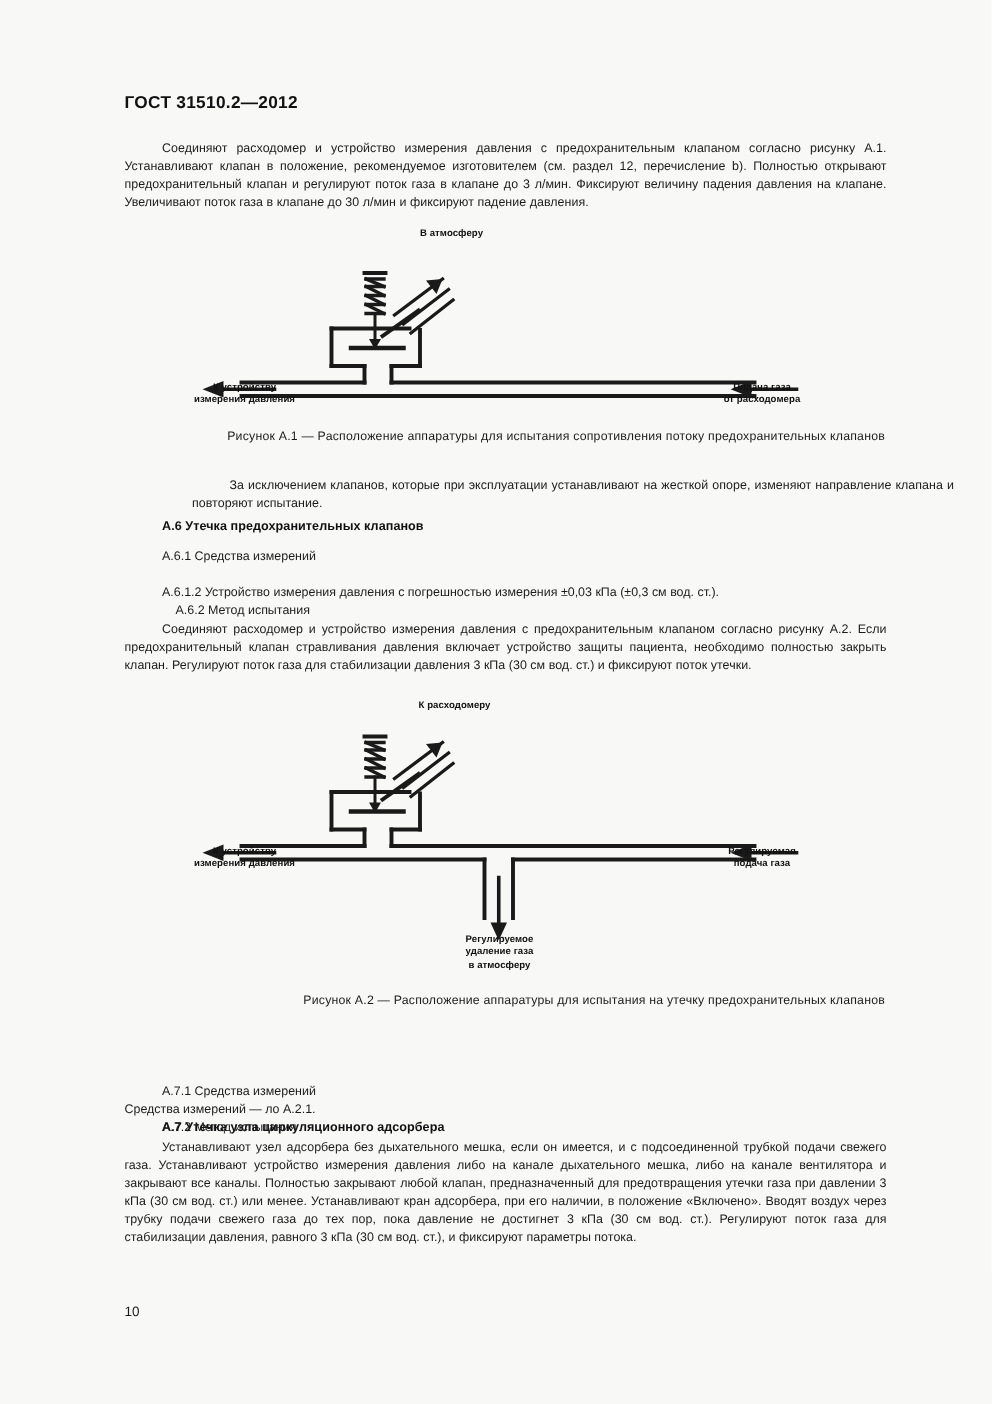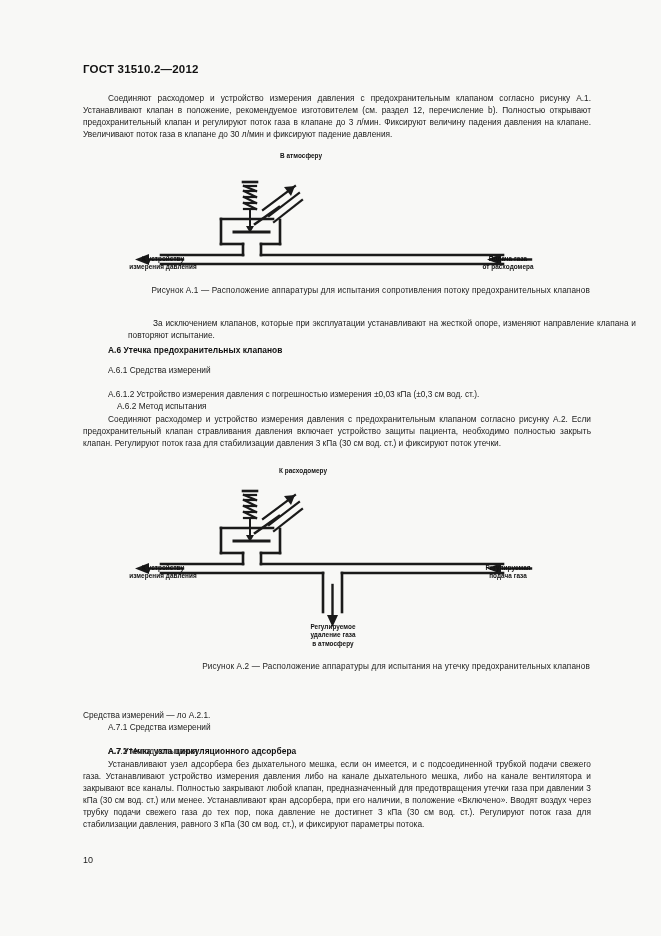--- a/index.html
+++ b/index.html
@@ -69,20 +69,21 @@
     text-align: right;
     font-size: 8.2px;
     color: #1b1b1b;
     letter-spacing: 0.15px;
   }
   .page-num {
     position: absolute;
     left: 0;
     font-size: 9px;
     color: #1b1b1b;
+    margin-top: 14px;
   }
 
   
   .figure {
     position: absolute;
     left: 0;
     width: 508px;
   }
   .fig-svg { display: block; }
   .fig-label {
@@ -246,21 +247,21 @@
 удаление газа
 в атмосферу</div>
     </div>
 
     <div class="caption" style="left:-13px; top:662px;">Рисунок  А.2 — Расположение аппаратуры для испытания на утечку предохранительных клапанов</div>
 
     <div class="heading" style="left:25px; top:698px;margin-top:48px;">А.7  Утечка узла циркуляционного адсорбера</div>
 
     <div class="subline" style="left:25px; top:722px;">А.7.1  Средства измерений</div>
 
-    <div class="subline" style="left:0px; top:710px;text-align:right;">Средства измерений — ло А.2.1.</div>
+    <div class="subline" style="left:0px; top:734px;text-align:right;">Средства измерений — ло А.2.1.</div>
 
     <div class="subline" style="left:25px; top:746px;">А.7.2  Метод испытания</div>
 
     <div class="para indent" style="top:758px;">Устанавливают узел адсорбера без дыхательного мешка, если он имеется, и с подсоединенной трубкой подачи свежего газа. Устанавливают устройство измерения давления либо на канале дыхательного мешка, либо на канале вентилятора и закрывают все каналы. Полностью закрывают любой клапан, предназначенный для предотвращения утечки газа при давлении 3 кПа (30 см вод. ст.) или менее. Устанавливают кран адсорбера, при его наличии, в положение «Включено». Вводят воздух через трубку подачи свежего газа до тех пор, пока давление не достигнет 3 кПа (30 см вод. ст.). Регулируют поток газа для стабилизации давления, равного 3 кПа (30 см вод. ст.), и фиксируют параметры потока.</div>
 
     <div class="page-num" style="top:855px;">10</div>
 
   </div>
 </div>
 

